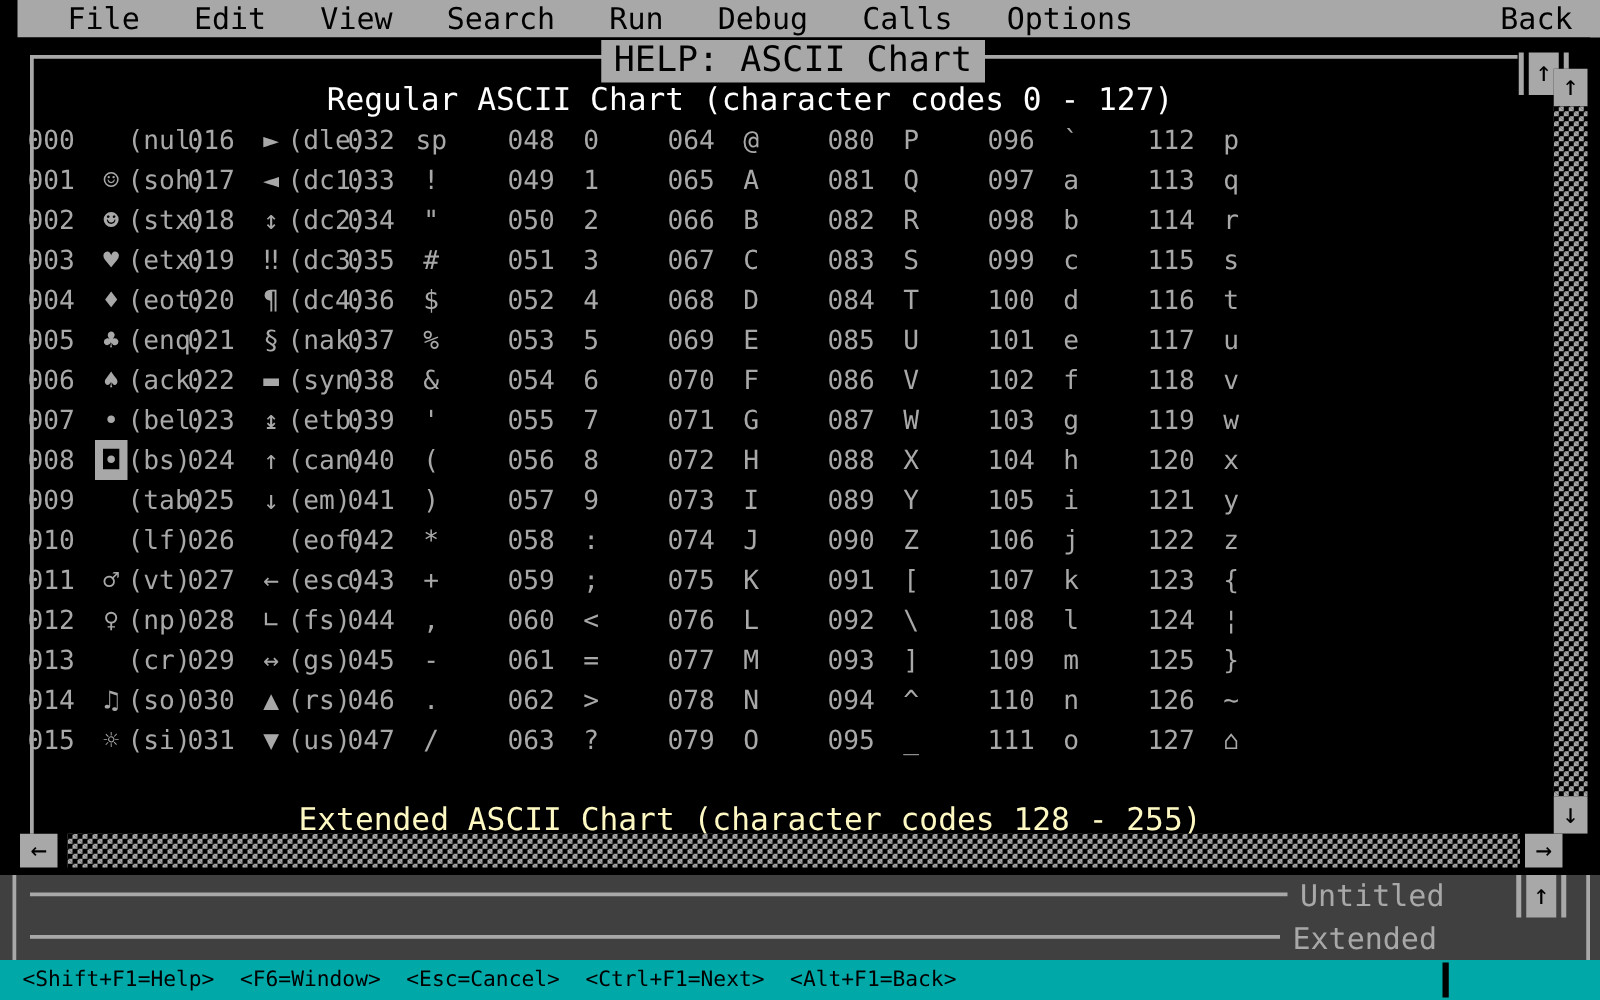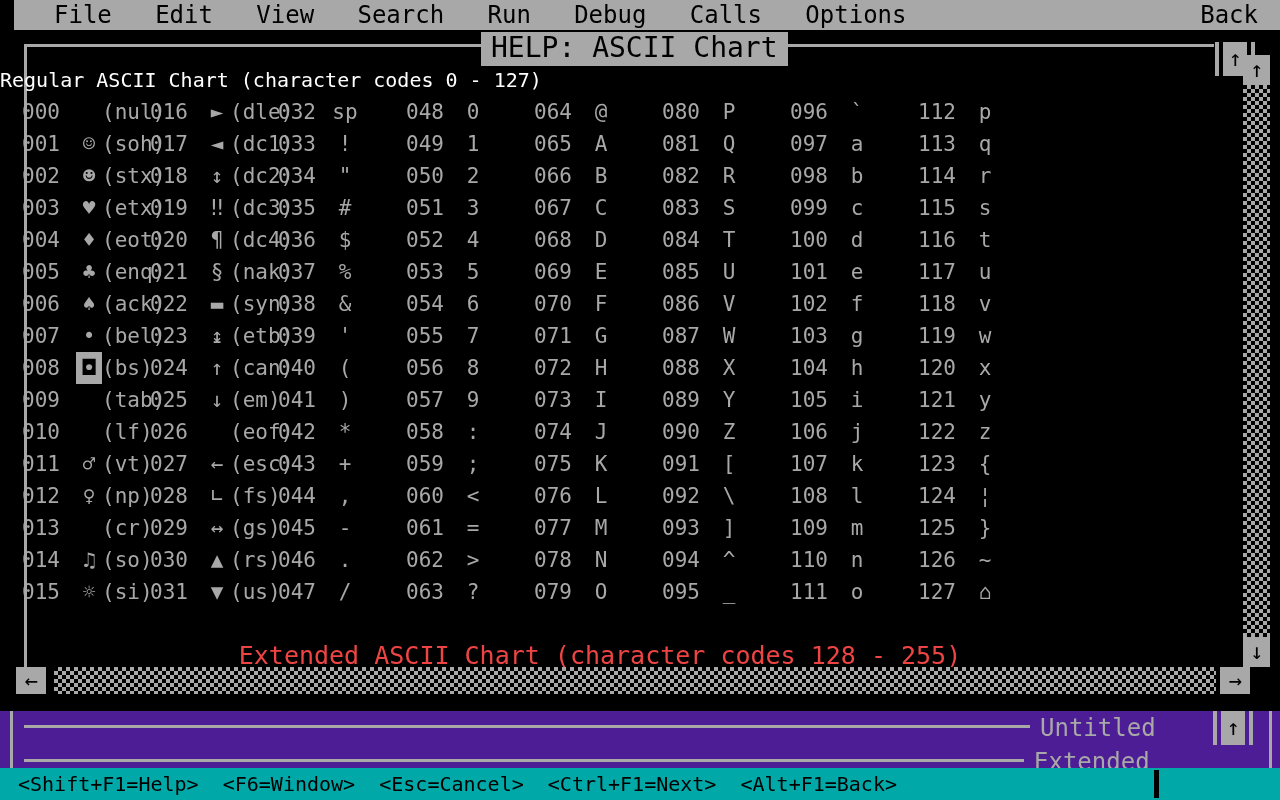--- a/index.html
+++ b/index.html
@@ -52,26 +52,26 @@
   .hw-topctl .bar-r{ left:36px; }
   .hw-topctl .box{
     position:absolute; left:8px; top:0; width:24px; height:34px;
     background:#a8a8a8; color:#000; font-size:22px; line-height:34px;
     text-align:center;
   }
 
   
   .chart-head{
     position:absolute; left:0; top:64px; width:1200px;
-    color:#fff; font-size:20px; line-height:32px;
-    text-align:left; white-space:pre; letter-spacing:0;
+    color:#fff; font-size:25px; line-height:32px;
+    text-align:center; white-space:pre; letter-spacing:0;
   }
   .chart-foot{
     position:absolute; left:0; top:640px; width:1200px;
-    color:#ef4444; font-size:25px; line-height:32px;
+    color:#fef9c3; font-size:25px; line-height:32px;
     text-align:center; white-space:pre;
   }
   .grid{
     position:absolute; left:22px; top:96px;
     color:#a8a8a8; font-size:21px; line-height:32px; white-space:pre;
   }
   .grow{ height:32px; white-space:pre; }
   .cell{ display:inline-block; width:128px; white-space:pre; }
   .cnum{ display:inline-block; width:54px; }
   .cglyph{ display:inline-block; width:26px; text-align:center; }
@@ -112,22 +112,21 @@
       linear-gradient(45deg,#a8a8a8 25%,transparent 25%,transparent 75%,#a8a8a8 75%),
       linear-gradient(45deg,#a8a8a8 25%,transparent 25%,transparent 75%,#a8a8a8 75%);
     background-size:8px 8px;
     background-position:0 0,4px 4px;
     background-color:#000;
   }
 
   
   .panes{
     position:absolute; left:0; top:700px; width:1280px; height:68px;
-    background:#4c1d95;
-    margin-top:11px;
+    background:#404040;
   }
   .pane{
     position:absolute; left:10px; width:1262px; height:34px;
   }
   .pane1{ top:0; }
   .pane2{ top:34px; }
   .pane-rule{
     position:absolute; left:14px; top:14px; height:3px; background:#a8a8a8;
   }
   .pane-title{
@@ -155,21 +154,21 @@
   .pane-ctl .box{
     position:absolute; left:8px; top:0; width:24px; height:34px;
     background:#a8a8a8; color:#000; font-size:22px; line-height:34px;
     text-align:center;
   }
 
   
   .statusbar{
     position:absolute; left:0; top:768px; width:1280px; height:32px;
     background:#00a8a8; color:#000;
-    font-size:20px; line-height:32px; white-space:pre;
+    font-size:17px; line-height:32px; white-space:pre;
   }
   .status-text{ position:absolute; left:18px; top:0; white-space:pre; }
   .status-caret{
     position:absolute; left:1154px; top:2px; width:5px; height:28px;
     background:#000;
   }
 </style>
 </head>
 <body>
 

